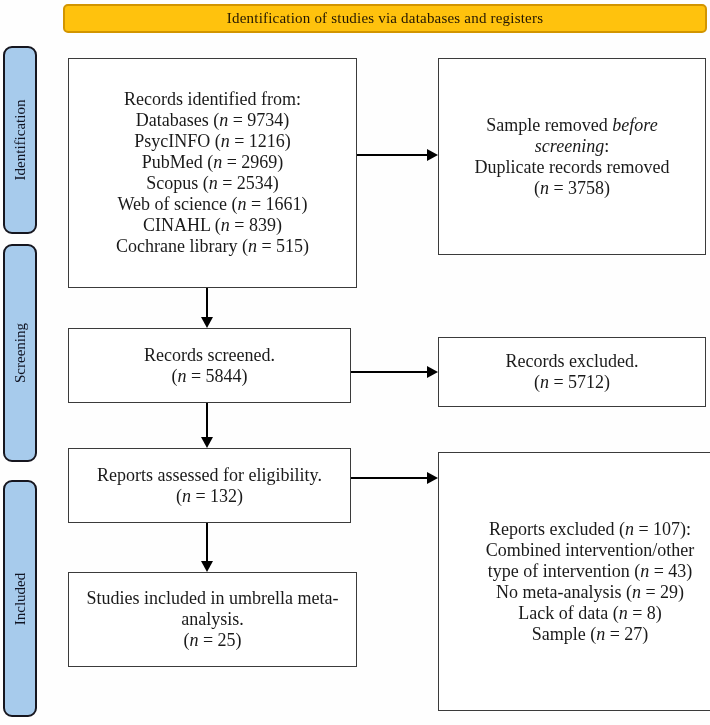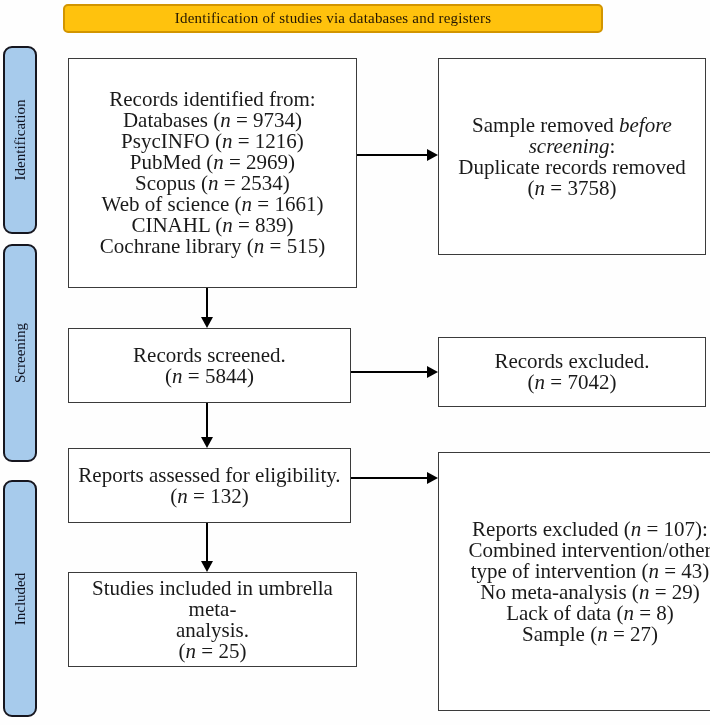--- a/index.html
+++ b/index.html
@@ -5,21 +5,21 @@
   :root{
     --banner-fill:#FFC20D; --banner-border:#D29500; --banner-text:#231703;
     --sidebar-fill:#A7CBEC; --sidebar-border:#16161F; --sidebar-text:#101423;
     --box-border:#3B3B3B; --box-text:#1A1A1A; --arrow:#000000; --bg:#FEFEFE;
   }
   *{box-sizing:border-box; margin:0; padding:0;}
   body{background:var(--bg); font-family:"Liberation Serif","DejaVu Serif",serif;}
   #canvas{position:relative; width:710px; height:725px; background:var(--bg); overflow:hidden;}
 
   .banner{
-    position:absolute; left:63px; top:4px; width:540px; height:29px;
+    position:absolute; left:63px; top:4px; width:644px; height:29px;
     background:var(--banner-fill); border:2px solid var(--banner-border);
     border-radius:5px; display:flex; align-items:center; justify-content:center;
     font-size:15px; color:var(--banner-text); letter-spacing:.2px;
   }
 
   .tab{
     position:absolute; left:3px; width:34px;
     background:var(--sidebar-fill); border:2px solid var(--sidebar-border);
     border-radius:9px;
   }
@@ -28,21 +28,21 @@
     transform:translate(-50%,-50%) rotate(-90deg);
     white-space:nowrap; font-size:15px; color:var(--sidebar-text);
   }
   #tab-identification{top:46px; height:188px;}
   #tab-screening{top:244px; height:218px;}
   #tab-included{top:480px; height:237px;}
 
   .fbox{
     position:absolute; background:#fff; border:1.5px solid var(--box-border);
     display:flex; align-items:center; justify-content:center; text-align:center;
-    font-size:21px; line-height:21px; color:var(--box-text); padding:4px 8px;
+    font-size:18px; line-height:21px; color:var(--box-text); padding:4px 8px;
   }
   .fbox .it{font-style:italic;}
 
   #box-identified{left:68px; top:58px;  width:289px; height:230px;}
   #box-removed   {left:438px; top:58px; width:268px; height:197px;}
   #box-screened  {left:68px; top:328px; width:283px; height:75px;}
   #box-excluded  {left:438px; top:337px; width:268px; height:70px;justify-content:center;}
   #box-assessed  {left:68px; top:448px; width:283px; height:75px;}
   #box-reports-excluded{left:438px; top:452px; width:304px; height:259px;}
   #box-included-studies{left:68px; top:572px; width:289px; height:95px;}
@@ -97,21 +97,21 @@
   </div>
   <div class="fbox" id="box-screened">
     <div>
         <div class="line"><span>Records screened.</span></div>
         <div class="line"><span>(</span><span class="it">n</span><span> = 5844)</span></div>
       </div>
   </div>
   <div class="fbox" id="box-excluded">
     <div>
         <div class="line"><span>Records excluded.</span></div>
-        <div class="line"><span>(</span><span class="it">n</span><span> = 7042)</span></div>
+        <div class="line"><span>(</span><span class="it">n</span><span> = 5712)</span></div>
       </div>
   </div>
   <div class="fbox" id="box-assessed">
     <div>
         <div class="line"><span>Reports assessed for eligibility.</span></div>
         <div class="line"><span>(</span><span class="it">n</span><span> = 132)</span></div>
       </div>
   </div>
   <div class="fbox" id="box-reports-excluded">
     <div>

